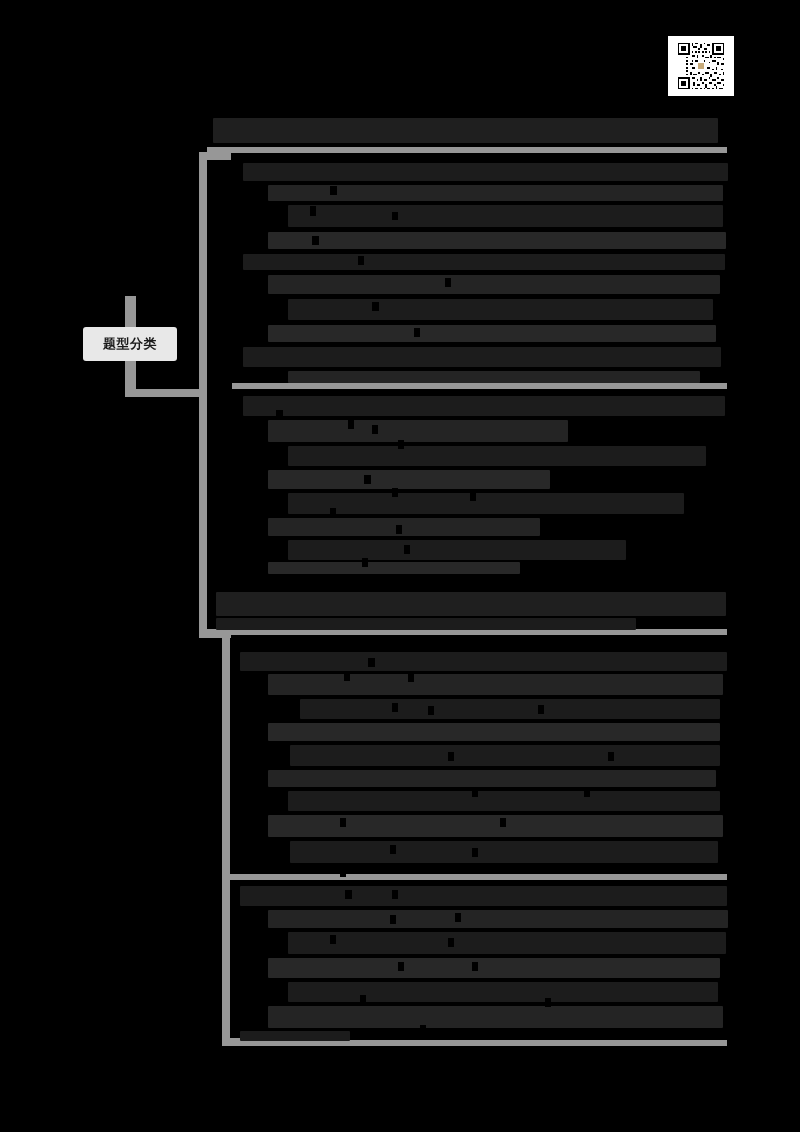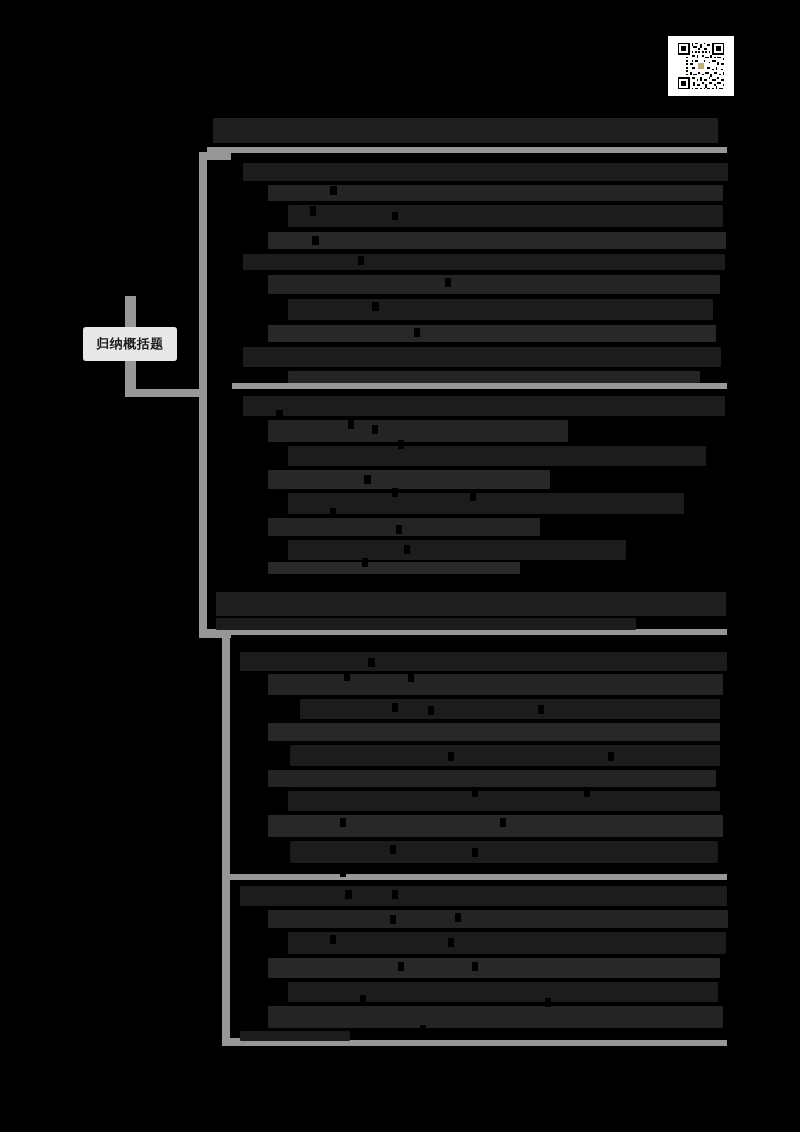--- a/index.html
+++ b/index.html
@@ -339,15 +339,15 @@
       <div class="speck" style="left: 330px; top: 935px; width: 6px; height: 9px;"></div>
       <div class="speck" style="left: 448px; top: 938px; width: 6px; height: 9px;"></div>
       <div class="speck" style="left: 398px; top: 962px; width: 6px; height: 9px;"></div>
       <div class="speck" style="left: 472px; top: 962px; width: 6px; height: 9px;"></div>
       <div class="speck" style="left: 360px; top: 995px; width: 6px; height: 9px;"></div>
       <div class="speck" style="left: 545px; top: 998px; width: 6px; height: 9px;"></div>
       <div class="speck" style="left: 420px; top: 1025px; width: 6px; height: 9px;"></div>
     </div>
 
 
-  <div class="node node-sub">归纳概括题</div>
+  <div class="node node-sub">题型分类</div>
 
 </div>
 
 </body></html>

